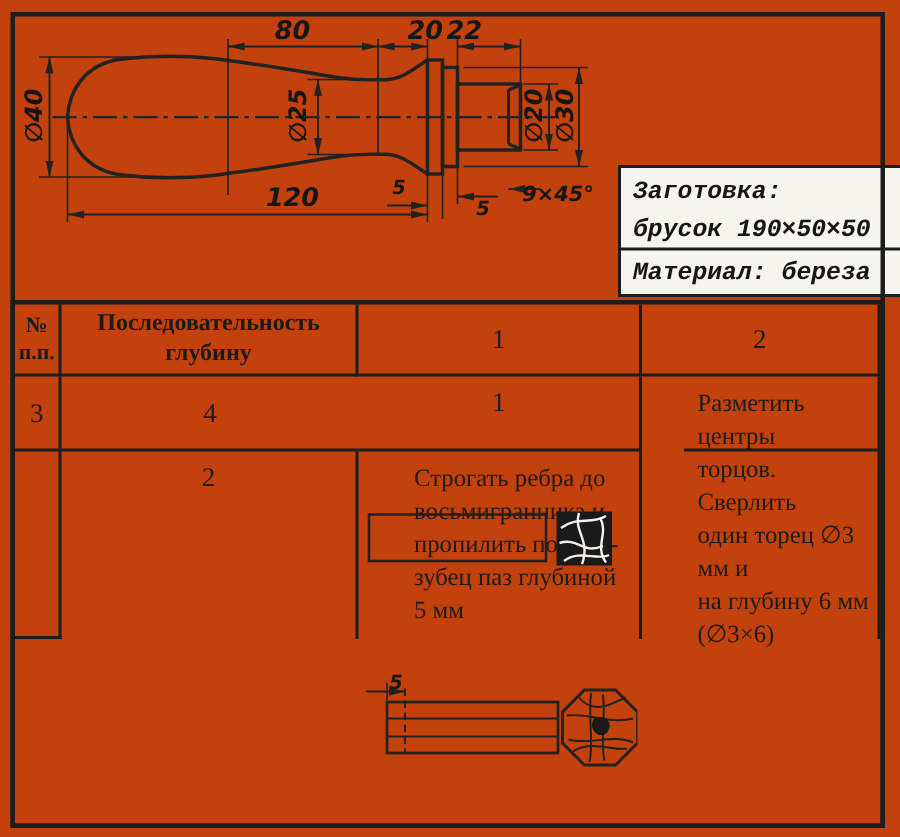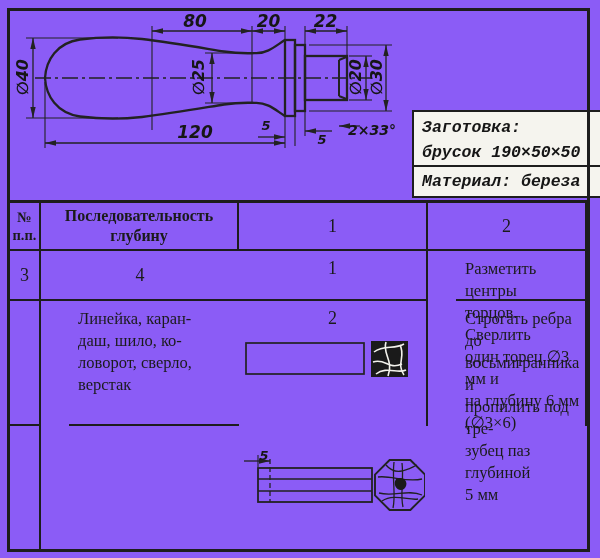--- a/index.html
+++ b/index.html
@@ -1,19 +1,19 @@
 <!DOCTYPE html>
 <html><head>
 <meta charset="utf-8">
 <style>
   * { box-sizing: border-box; margin: 0; padding: 0; }
   html,body { background:#e8e7e2; }
   .stage {
     position: relative; width: 600px; height: 558px;
-    background: #8b5cf6;
+    background: #c2410c;
     font-family: "Liberation Serif", serif;
     color: #1b1b1b; overflow: hidden;
   }
   .page-border {
     position: absolute; left: 7px; top: 8px; width: 583px; height: 544px;
     border: 3px solid #1d1d1d; pointer-events: none;
   }
   svg { position: absolute; left: 0; top: 0; }
   .lineart { stroke: #222; fill: none; }
 
@@ -126,26 +126,26 @@
                C101,119.2 121,119.2 142,117 C172,113.4 200,108.4 224,104.5
                C240,102 248,102.9 256,102.8 C268,102.6 276,110.5 285,116"></path>
       <rect x="285" y="40" width="10" height="76"></rect>
       <rect x="295" y="45" width="10" height="66"></rect>
       <rect x="305" y="56" width="42" height="44"></rect>
       <path d="M339,60 V96 M339,60 L347,56.8 M339,96 L347,99.2" stroke-width="2"></path>
     </g>
   </svg>
 
   <span class="dim" style="left:175px; top:12px; width:40px;">80</span>
-  <span class="dim" style="left:252px; top:12px; width:33px;">20</span>
-  <span class="dim" style="left:304px; top:12px; width:43px;">22</span>
+  <span class="dim" style="left:267px; top:12px; width:33px;">20</span>
+  <span class="dim" style="left:288px; top:12px; width:43px;">22</span>
   <span class="dim" style="left:165px; top:123px; width:60px;font-style:italic;">120</span>
   <span class="dim small" style="left:258px; top:119px; width:16px;">5</span>
   <span class="dim small" style="left:314px; top:133px; width:16px;">5</span>
-  <span class="dim cham" style="left:348px; top:123px;">2×33°</span>
+  <span class="dim cham" style="left:348px; top:123px;">9×45°</span>
   <span class="dim rot" style="left:3px;   top:68px;">∅40</span>
   <span class="dim rot" style="left:179px; top:68px;">∅25</span>
   <span class="dim rot" style="left:336px; top:68px;">∅20</span>
   <span class="dim rot" style="left:357px; top:68px;">∅30</span>
 
   <div class="blankbox">
     <div class="r1">Заготовка:
 брусок 190×50×50</div>
     <div class="r2">Материал: береза</div>
   </div>
@@ -162,24 +162,20 @@
     <div class="cell colnum">3</div>
     <div class="cell colnum lastcol">4</div>
 
     <div class="cell rownum">1</div>
     <div class="cell textcell">Разметить центры
 торцов. Сверлить
 один торец ∅3 мм и
 на глубину 6 мм
 (∅3×6)</div>
     <div class="cell"></div>
-    <div class="cell textcell lastcol">Линейка, каран-
-даш, шило, ко-
-ловорот, сверло,
-верстак</div>
 
     <div class="cell rownum lastrow">2</div>
     <div class="cell textcell lastrow">Строгать ребра до
 восьмигранника и
 пропилить под тре-
 зубец паз глубиной
 5 мм</div>
     <div class="cell lastrow"></div>
   </div>
 

